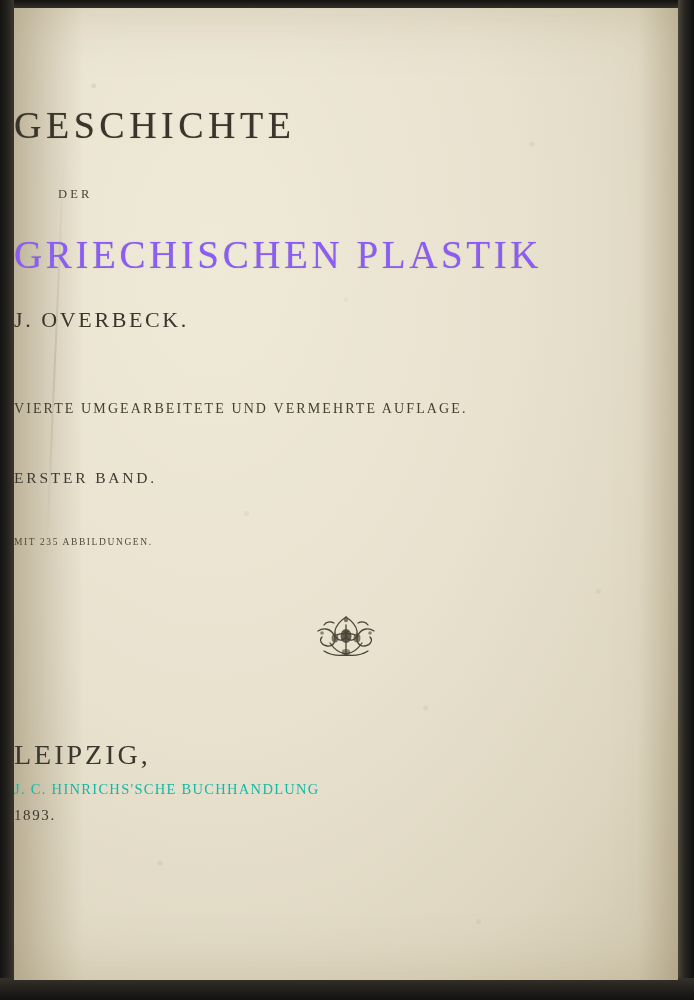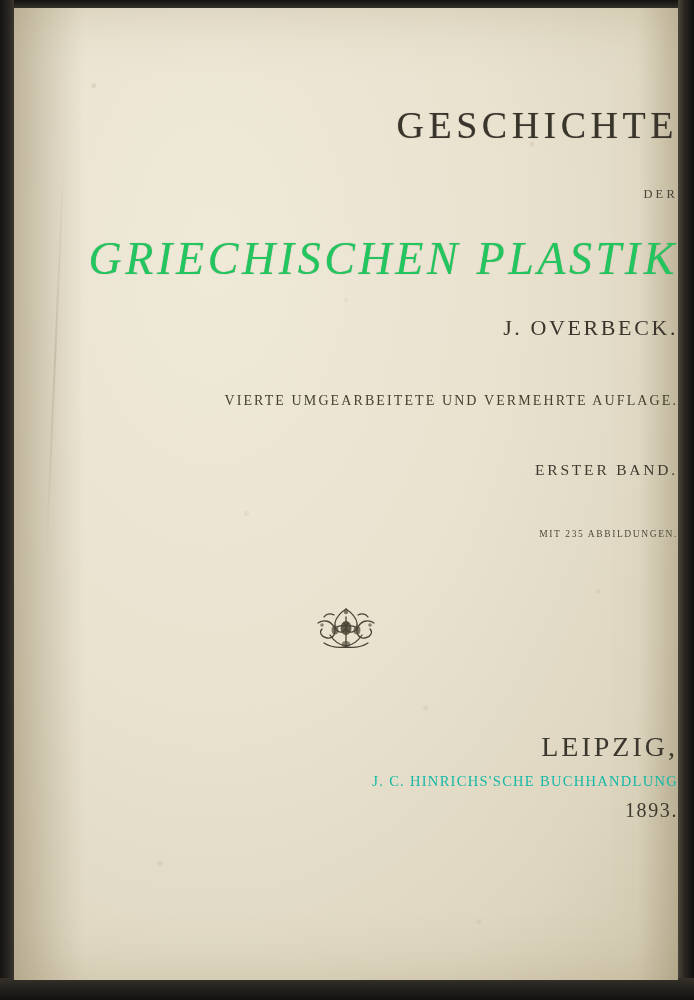--- a/index.html
+++ b/index.html
@@ -87,62 +87,60 @@
     right: 16px; top: 8px;
     width: 40px; height: 972px;
     background: linear-gradient(to left, rgba(120,104,70,0.22), rgba(120,104,70,0.0));
     pointer-events: none;
   }
 
   .content {
     position: absolute;
     left: 14px; top: 8px;
     width: 664px; height: 972px;
-    text-align: right;
+    text-align: left;
     color: #35312a;
   }
 
   .title-main {
     margin-top: 95px;
     font-size: 38px;
     letter-spacing: 4.5px;
     font-weight: normal;
     color: #3a352c;
     text-shadow: 0 0 1px rgba(70,62,48,0.35);
   }
   .word-der {
     margin-top: 40px;
     font-size: 12.5px;
     letter-spacing: 3.2px;
     color: #4a4438;
     padding-left: 44px;
   }
   .title-second {
     margin-top: 30px;
-    font-size: 46px;
+    font-size: 39px;
     letter-spacing: 3.6px;
-    color: #22c55e;
+    color: #8b5cf6;
     text-shadow: 0 0 1px rgba(70,62,48,0.35);
-    font-style: italic;
   }
   .word-von {
     margin-top: 37px;
     font-size: 11.5px;
     letter-spacing: 3px;
     color: #4a4438;
   }
   .author {
     margin-top: 30px;
     font-size: 22px;
     letter-spacing: 2.6px;
     color: #3b362d;
-    padding-left: 40px;
   }
   .edition {
-    margin-top: 52px;
+    margin-top: 68px;
     font-size: 14px;
     letter-spacing: 2.1px;
     color: #46402f;
   }
   .volume {
     margin-top: 52px;
     font-size: 15.5px;
     letter-spacing: 2.8px;
     color: #3f3a30;
   }
@@ -169,21 +167,21 @@
     color: #3c372e;
   }
   .imprint-publisher {
     margin-top: 10px;
     font-size: 14.5px;
     letter-spacing: 1.3px;
     color: #14b8a6;
   }
   .imprint-year {
     margin-top: 9px;
-    font-size: 20px;
+    font-size: 15px;
     letter-spacing: 1.6px;
     color: #3e392f;
   }
 
   
   .pencil-mark {
     position: absolute;
     left: 54px;
     top: 150px;
     width: 2px;

